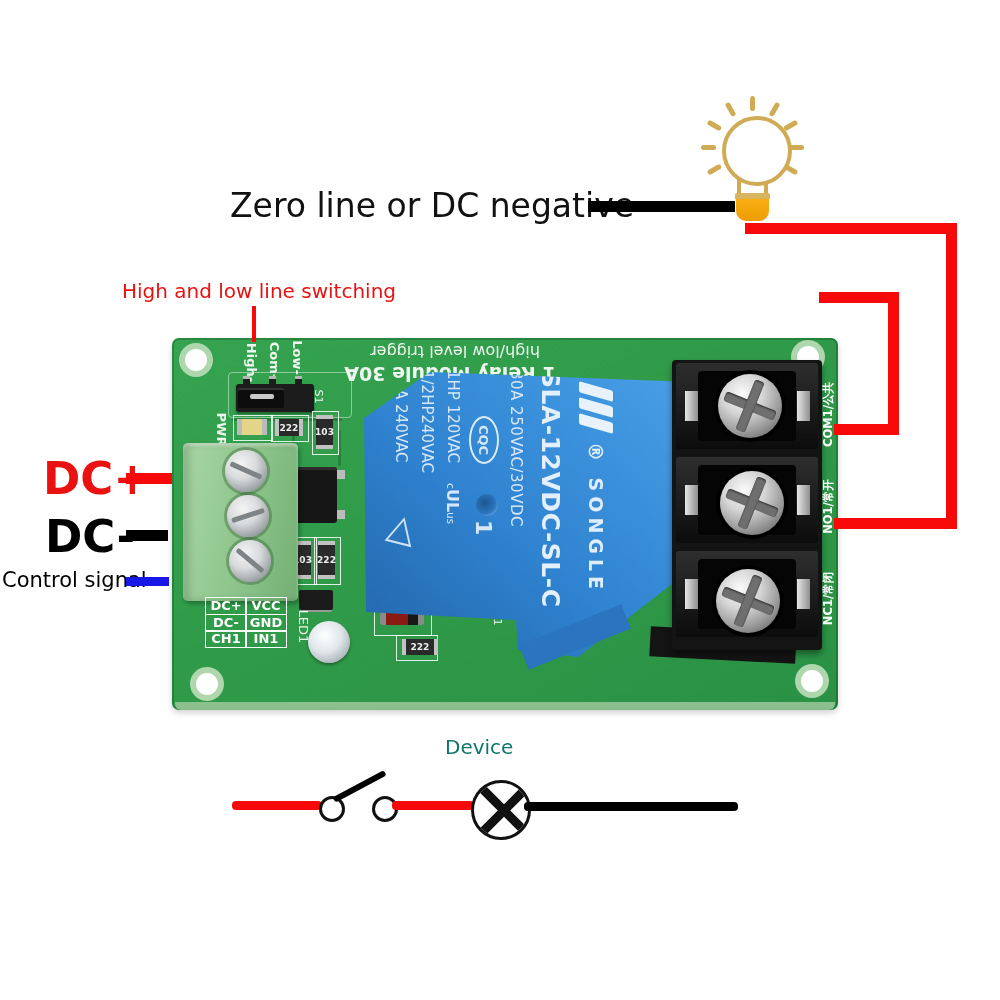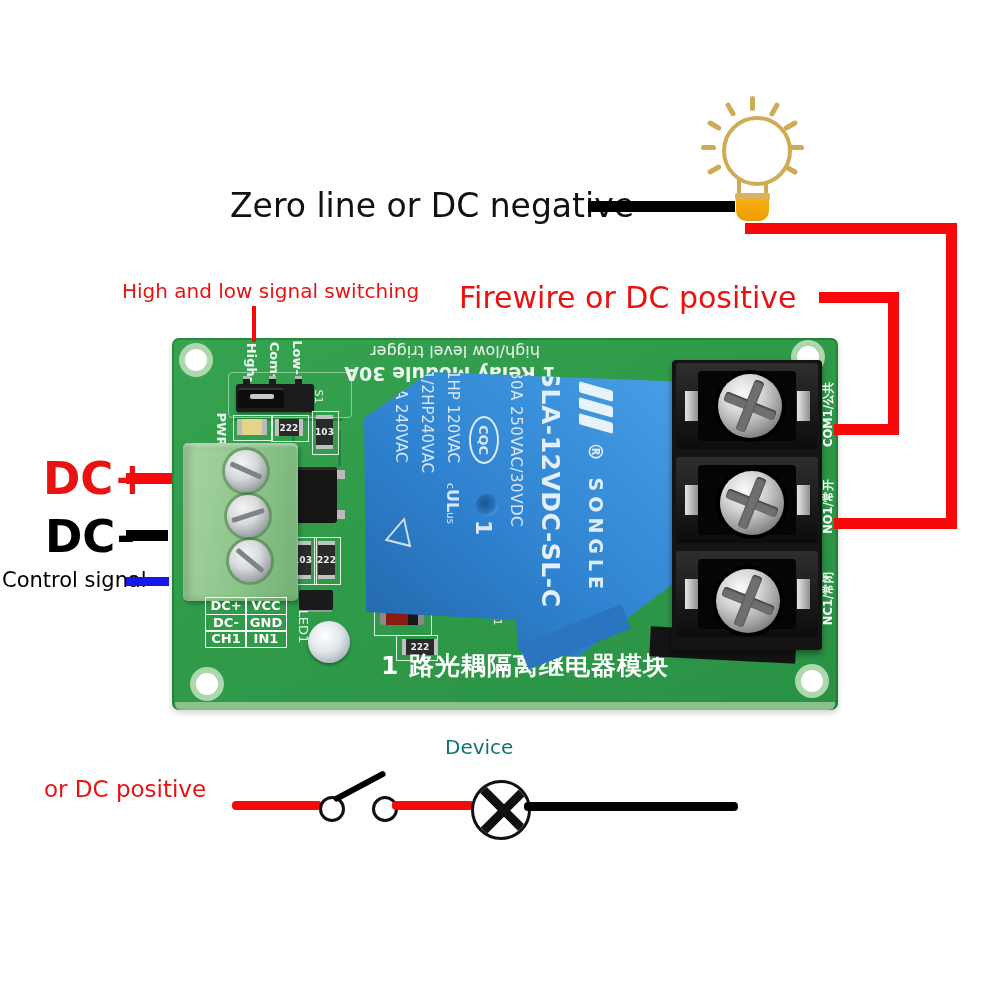--- a/index.html
+++ b/index.html
@@ -96,22 +96,21 @@
     <span class="ray" style="left:745px;top:145px;transform:rotate(0deg) translateX(44px);"></span>
     <span class="ray" style="left:745px;top:145px;transform:rotate(30deg) translateX(44px);"></span>
     <span class="ray" style="left:745px;top:145px;transform:rotate(150deg) translateX(44px);"></span>
     <div class="bulb-neck" style="left:737px;top:170px;"></div>
     <div class="bulb-glass" style="left:722px;top:116px;"></div>
     <div class="bulb-collar" style="left:735px;top:193px;"></div>
     <div class="bulb-base" style="left:736px;top:199px;"></div>
   </div>
 
   <div class="txt" style="left:230px;top:186px;font-size:33px;color:#111;">Zero line or DC negative</div>
-  <div class="txt" style="left:122px;top:279px;font-size:20px;color:#ea1111;">High and low signal switching</div>
-  <div class="txt" style="left:459px;top:280px;font-size:30px;color:#ea1111;">Firewire or DC positive</div>
+  <div class="txt" style="left:122px;top:279px;font-size:20px;color:#ea1111;">High and low line switching</div>
 
   <div class="board">
 
     <div class="hole" style="left:7px;top:5px;"></div>
     <div class="hole" style="left:619px;top:2px;"></div>
     <div class="hole" style="left:18px;top:329px;"></div>
     <div class="hole" style="left:623px;top:326px;"></div>
 
     <div class="silk flip" style="left:143px;top:4px;width:280px;text-align:center;font-size:16px;">high/low level trigger</div>
     <div class="silk flip" style="left:138px;top:25px;width:280px;text-align:center;font-size:19px;font-weight:600;">1 Relay  Module 30A</div>
@@ -174,21 +173,20 @@
     </div>
 
     <div class="silk rot90" style="left:108px;top:281px;width:46px;text-align:center;font-size:13px;">LED1</div>
     <div class="abs" style="left:136px;top:283px;width:42px;height:42px;border-radius:50%;background:radial-gradient(circle at 40% 35%,#ffffff 0%,#dfe6ea 45%,#9fa8ad 85%);box-shadow:0 2px 3px rgba(0,0,0,.35);"></div>
     <div class="cmp-outline" style="left:202px;top:262px;width:56px;height:34px;"></div>
     <div class="abs" style="left:208px;top:274px;width:44px;height:13px;background:linear-gradient(90deg,#8a8a8a 0 6px,#8a1b12 6px 28px,#181818 28px 38px,#8a8a8a 38px);border-radius:3px;"></div>
     <div class="cmp-outline" style="left:224px;top:297px;width:40px;height:24px;"></div>
     <div class="smd" style="left:230px;top:301px;width:28px;height:16px;">222</div>
     <div class="silk rot90" style="left:310px;top:274px;width:30px;text-align:center;font-size:11px;">K1</div>
 
-    <div class="silk" style="left:209px;top:311px;font-size:25px;font-weight:bold;letter-spacing:1px;color:#fff;">1 路光耦隔离继电器模块</div>
 
     <div class="relay">
       <div class="relay-rot">
         <div class="rrow" style="height:48px;">
           <span style="display:flex;margin-left:16px;">
             <span class="stripe"></span>
               <span class="stripe"></span>
               <span class="stripe"></span>
           </span>
           <span style="font-size:19px;font-weight:bold;letter-spacing:5px;margin-left:8px;color:#e0edfb;">® SONGLE</span>
@@ -273,17 +271,16 @@
   <div class="node" style="left:319px;top:796px;"></div>
   <div class="abs" style="left:334px;top:797px;width:58px;height:6px;background:#000;border-radius:3px;transform:rotate(-28deg);transform-origin:left center;"></div>
   <div class="node" style="left:372px;top:796px;"></div>
   <div class="wire red" style="left:392px;top:801px;width:82px;height:9px;border-radius:4px;"></div>
   <div class="lamp">
     <div class="lampbar" style="transform:rotate(45deg);"></div>
     <div class="lampbar" style="transform:rotate(-45deg);"></div>
   </div>
   <div class="wire blk" style="left:524px;top:802px;width:214px;height:9px;border-radius:4px;"></div>
   <div class="txt" style="left:44px;top:776px;font-size:23px;line-height:27px;color:#ea1111;">
-    <div>or DC positive</div>
   </div>
 
 
 </div>
 
 </body></html>

